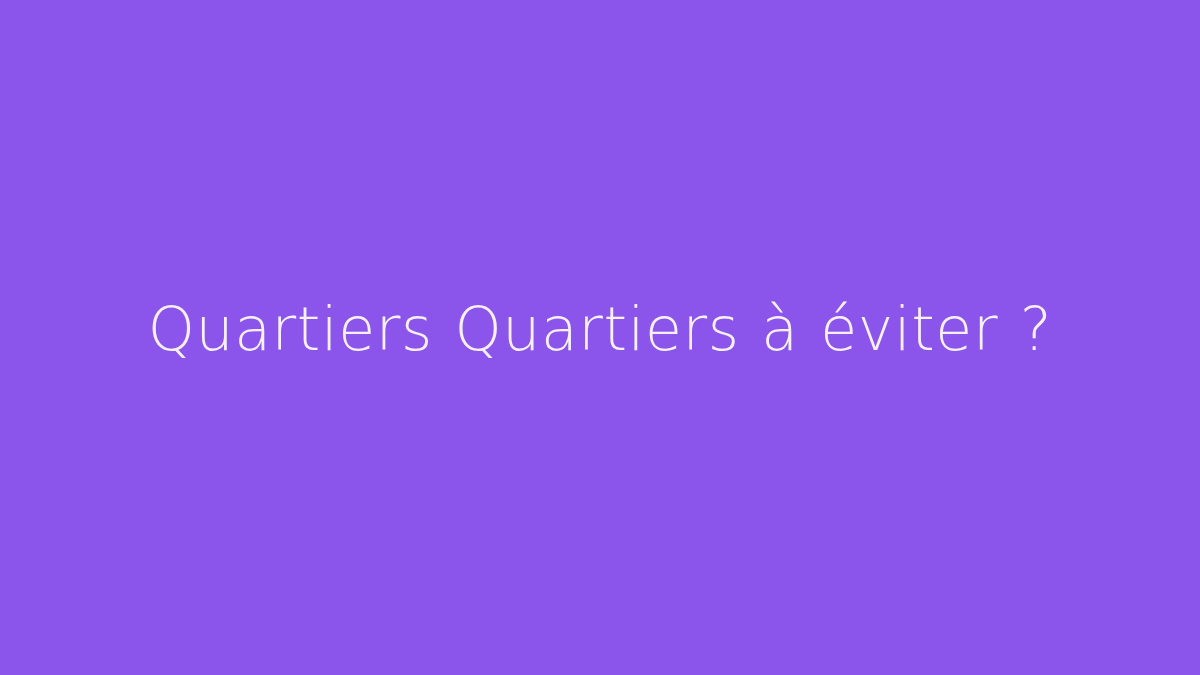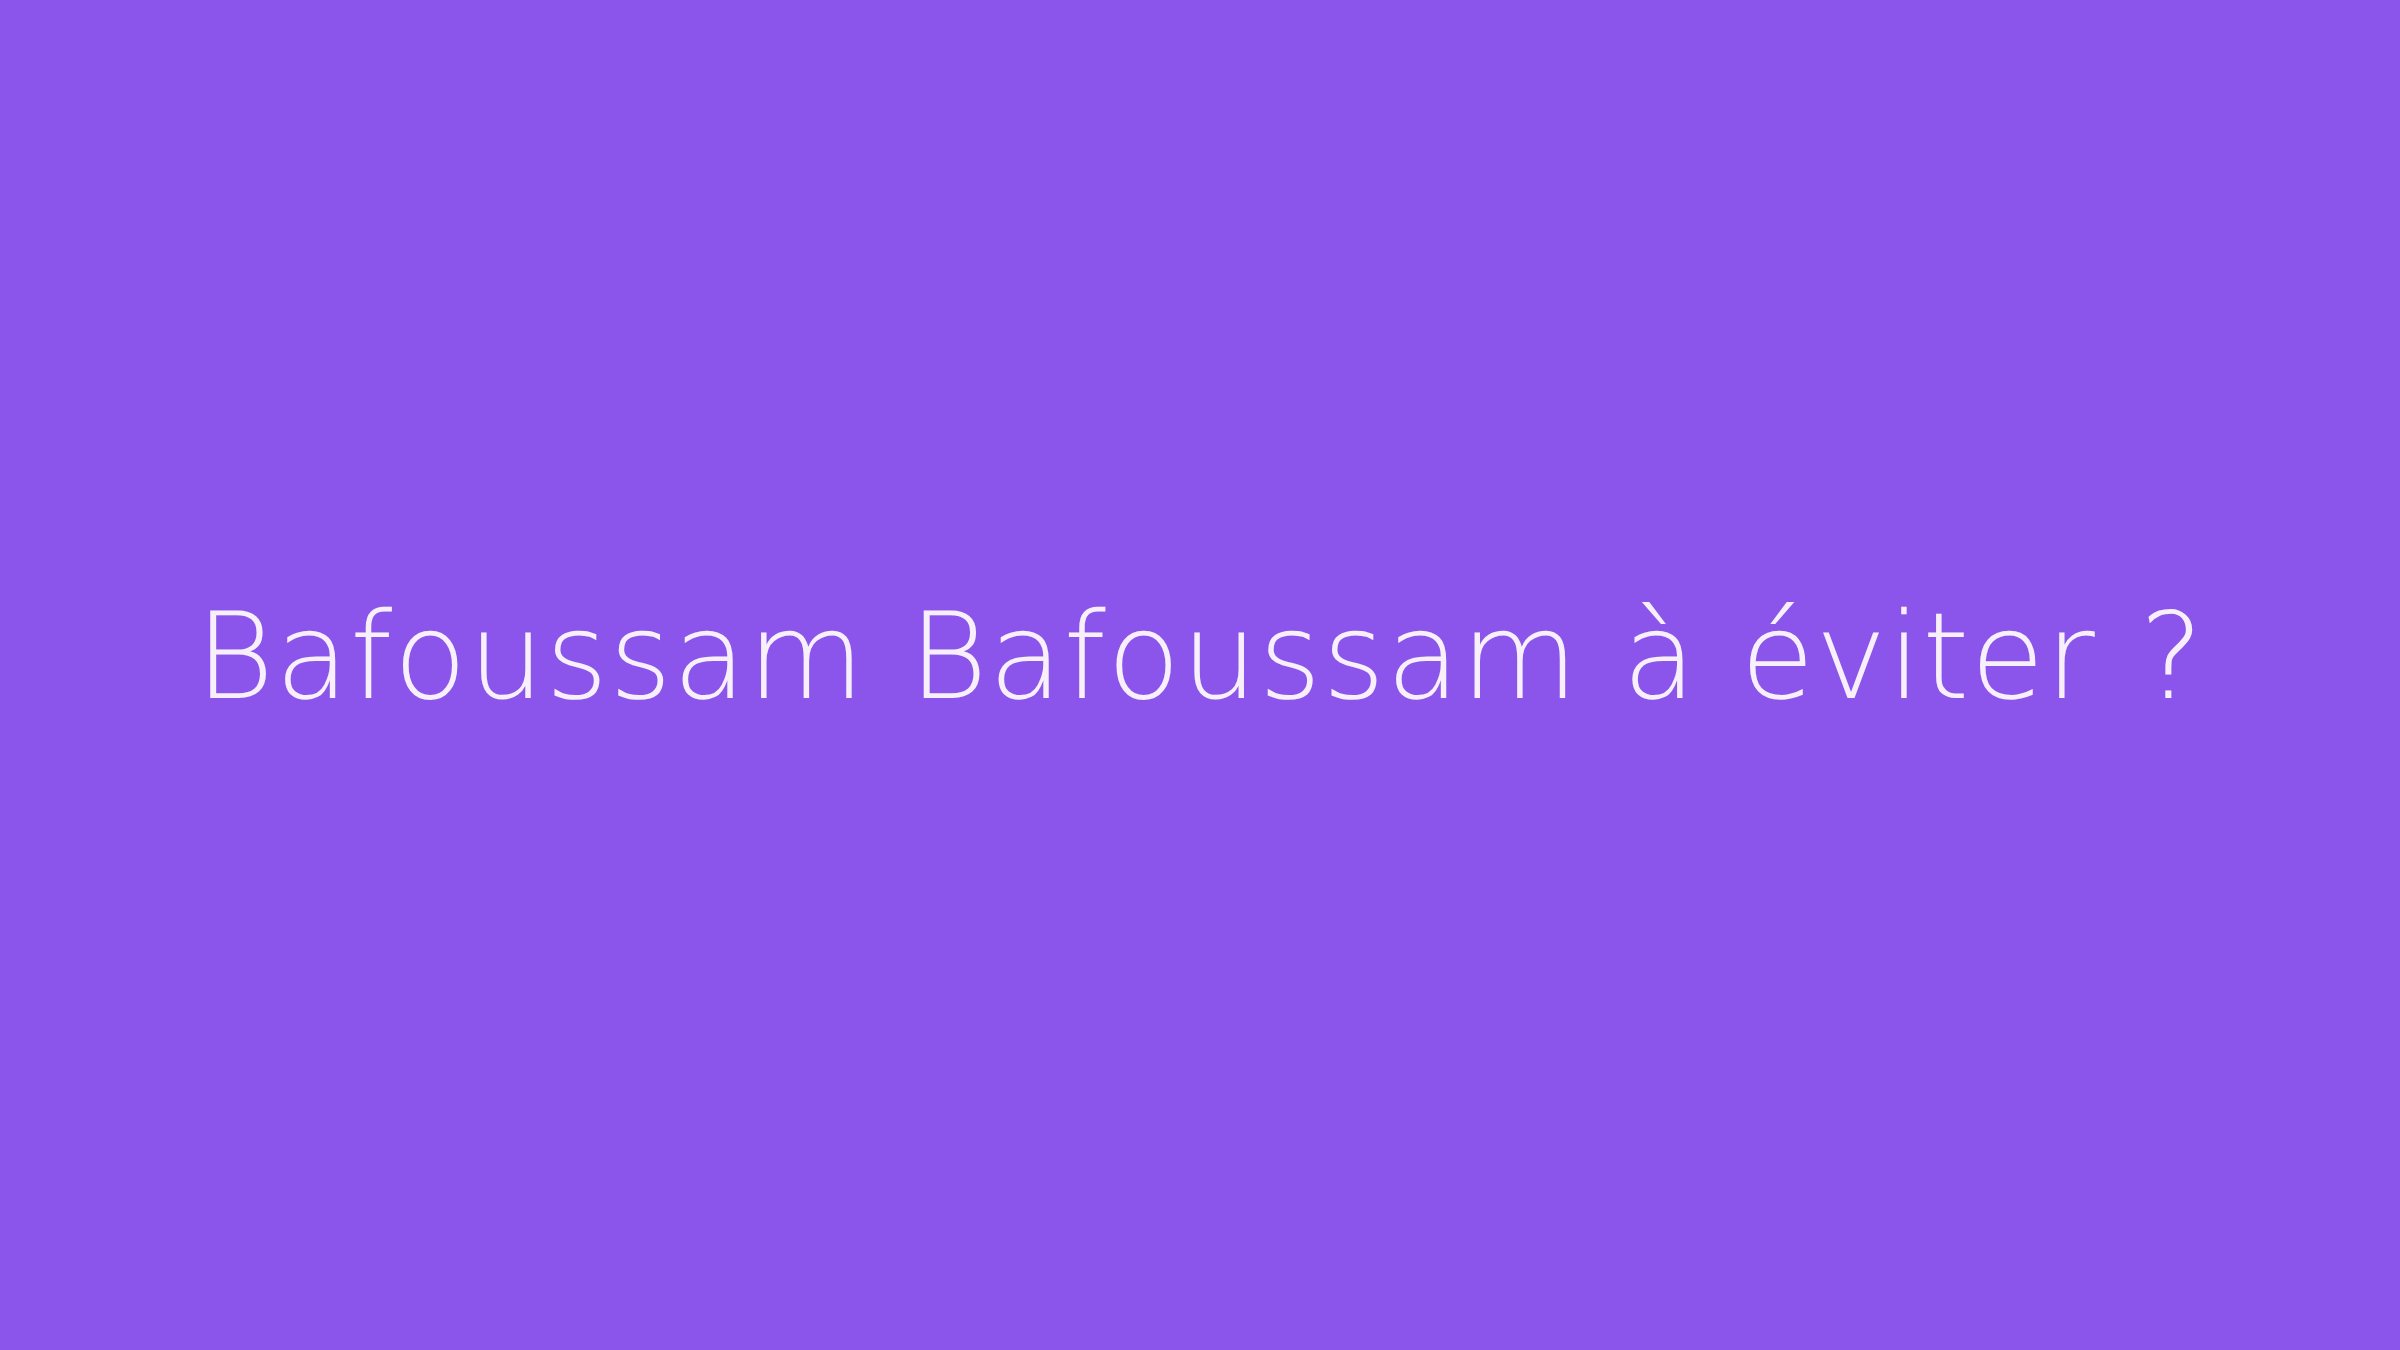--- a/index.html
+++ b/index.html
@@ -51,16 +51,16 @@
     -webkit-font-smoothing: antialiased;
   }
 </style>
 </head>
 <body>
 
 <div class="poster" style="background-color: rgb(139, 85, 235);">
 
   <div class="poster-inner">
 
-    <h1 class="poster-title" style="color: rgb(247, 240, 250);">Bafoussam Bafoussam à éviter ?</h1>
+    <h1 class="poster-title" style="color: rgb(247, 240, 250);">Quartiers Quartiers à éviter ?</h1>
 
   </div>
 </div>
 
 </body></html>

